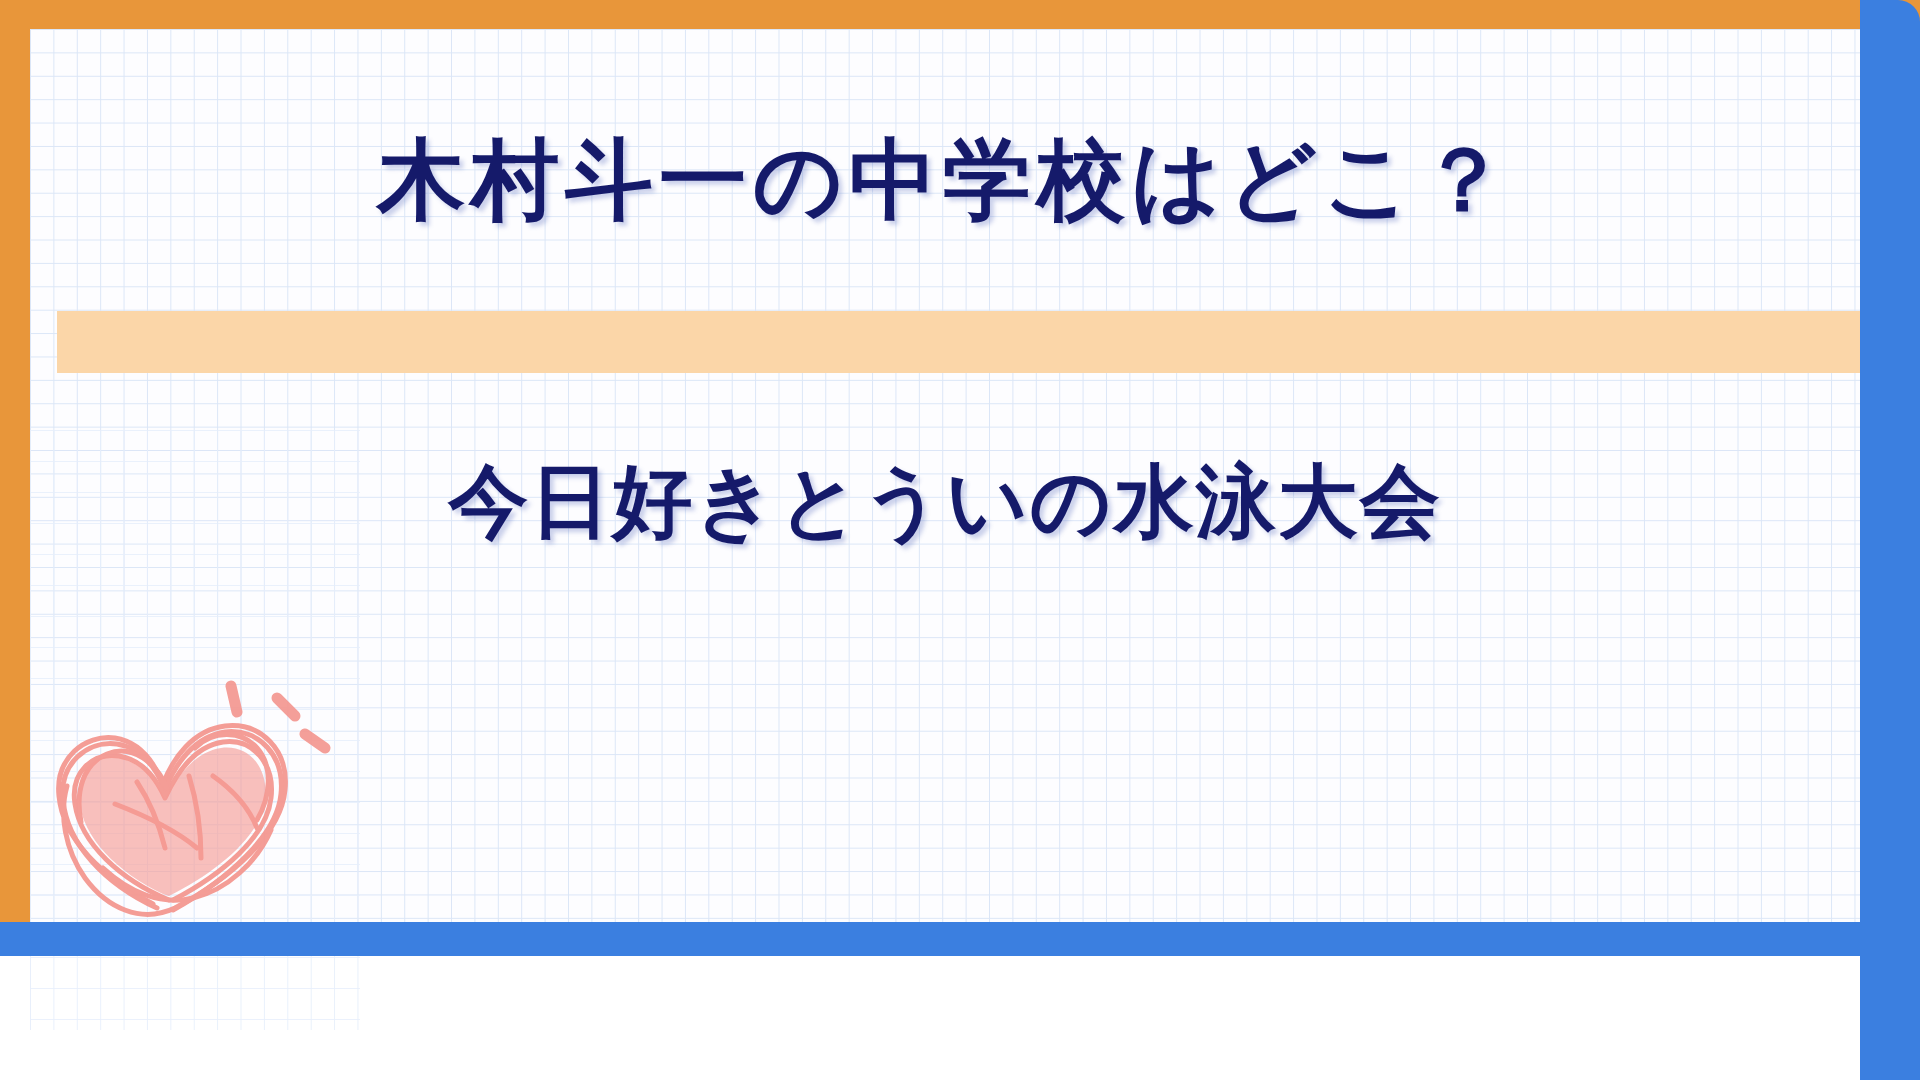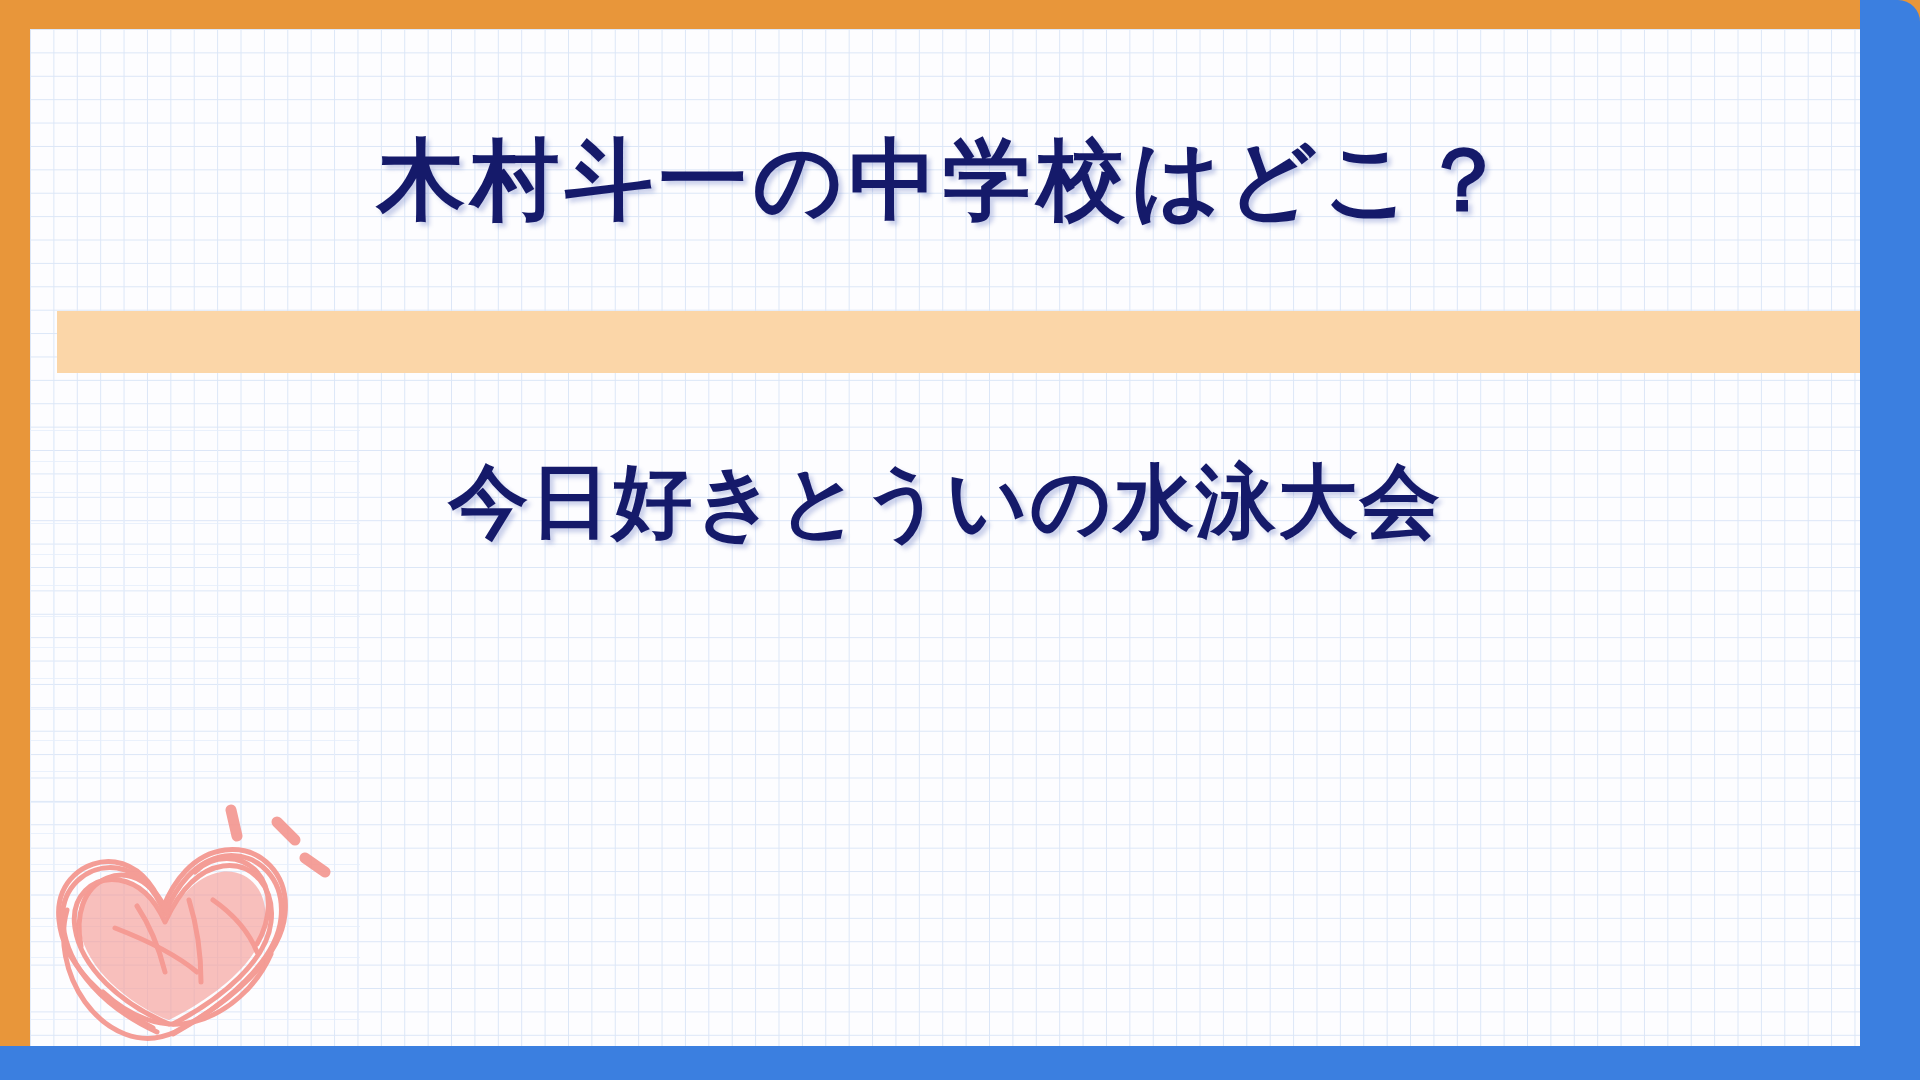--- a/index.html
+++ b/index.html
@@ -9,21 +9,21 @@
     width: 1920px;
     height: 1080px;
     overflow: hidden;
     font-family: "Liberation Sans", "DejaVu Sans", sans-serif;
   }
 
   
   #slide {
     position: relative;
     width: 1920px;
-    height: 1080px;
+    height: 956px;
     background: #e8963a;            
     box-sizing: border-box;
   }
 
   
   .frame-right {
     position: absolute;
     top: 0;
     right: 0;
     width: 60px;

